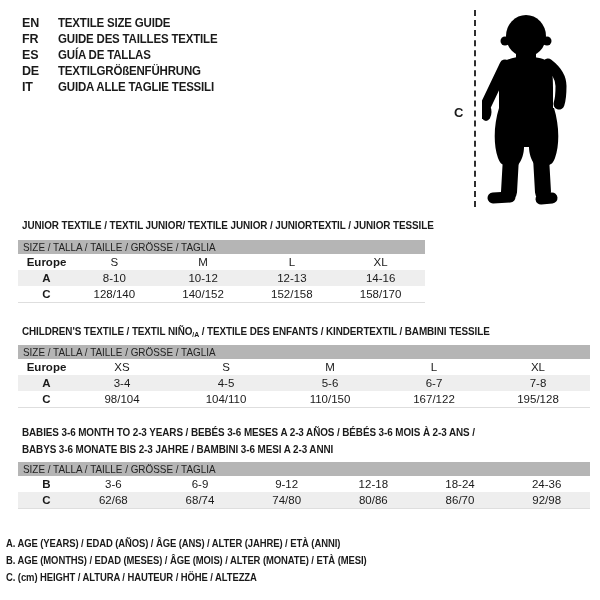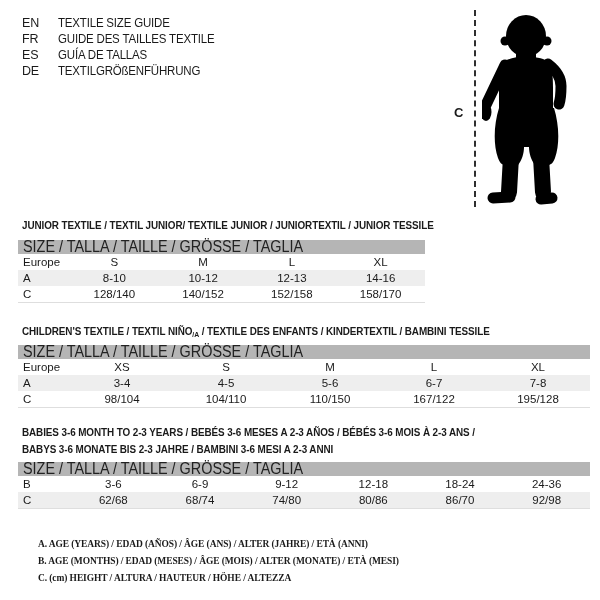--- a/index.html
+++ b/index.html
@@ -3,53 +3,53 @@
 <meta charset="utf-8">
 <style>
   html,body{margin:0;padding:0;background:#fff;}
   #canvas{
     position:relative;width:600px;height:600px;background:#ffffff;
     font-family:"Liberation Sans","DejaVu Sans",sans-serif;
     color:#1a1a1a;overflow:hidden;
   }
   
   .lang-block{position:absolute;left:22px;top:15px;}
-  .lang-row{display:flex;height:16px;line-height:16px;font-weight:normal;font-size:12.5px;}
+  .lang-row{display:flex;height:16px;line-height:16px;font-weight:bold;font-size:12.5px;}
   .lang-code{width:36px;flex:0 0 36px;letter-spacing:-0.2px;}
   .lang-label{white-space:nowrap;transform:scaleX(0.92);transform-origin:0 50%;letter-spacing:-0.2px;}
   
   .measure-line{position:absolute;left:474px;top:10px;height:197px;width:0;border-left:2px dashed #2e2e2e;}
   .measure-label{position:absolute;left:454px;top:105px;font-weight:bold;font-size:13px;}
   .silhouette{position:absolute;left:482px;top:12px;}
   
   .sec-title{
     position:absolute;left:22px;font-weight:bold;font-size:11.5px;line-height:17px;
     white-space:nowrap;transform:scaleX(0.86);transform-origin:0 0;letter-spacing:-0.1px;
   }
   .sec-title .sub{font-size:8px;vertical-align:-2px;}
   
   .size-table{position:absolute;left:18px;border-bottom:1px solid #dedede;}
   .t1{top:240px;width:407px;}
   .t2{top:345px;width:572px;}
   .t3{top:462px;width:572px;}
   .size-head{
     height:14px;line-height:14px;background:#b5b5b5;color:#222;
-    font-size:16px;padding-left:5px;white-space:nowrap;
+    font-size:11px;padding-left:5px;white-space:nowrap;
   }
   .size-head span{display:inline-block;transform:scaleX(0.9);transform-origin:0 50%;}
   .trow{display:grid;height:16px;line-height:16px;font-size:11.5px;}
   .t1 .trow{grid-template-columns:52px repeat(4,1fr);}
   .t2 .trow{grid-template-columns:52px repeat(5,1fr);}
   .t3 .trow{grid-template-columns:52px repeat(6,1fr);}
   .trow.shaded{background:#eeeeee;}
   .cell{overflow:hidden;white-space:nowrap;}
-  .cell.label{padding-left:5px;text-align:left;}
+  .cell.label{padding-left:5px;text-align:center;font-weight:bold;}
   .cell.val{text-align:center;}
   
-  .footnotes{position:absolute;left:38px;top:535px;font-family:Liberation Serif, serif;}
+  .footnotes{position:absolute;left:6px;top:535px;}
   .footnote{
     height:17px;line-height:17px;font-weight:bold;font-size:11px;white-space:nowrap;
     transform:scaleX(0.86);transform-origin:0 50%;letter-spacing:-0.1px;
   }
 </style>
 </head>
 <body>
 
 <div id="canvas">
 
@@ -62,20 +62,24 @@
       <span class="lang-code">FR</span>
       <span class="lang-label">GUIDE DES TAILLES TEXTILE</span>
     </div>
     <div class="lang-row">
       <span class="lang-code">ES</span>
       <span class="lang-label">GUÍA DE TALLAS</span>
     </div>
     <div class="lang-row">
       <span class="lang-code">DE</span>
       <span class="lang-label">TEXTILGRÖßENFÜHRUNG</span>
+    </div>
+    <div class="lang-row">
+      <span class="lang-code">IT</span>
+      <span class="lang-label">GUIDA ALLE TAGLIE TESSILI</span>
     </div>
   </div>
 
   <div class="measure-line"></div>
   <div class="measure-label">C</div>
   <svg class="silhouette" width="90" height="196" viewBox="0 0 90 196" aria-hidden="true">
     <g fill="#000000" stroke="none">
       <ellipse cx="44" cy="24" rx="20" ry="21"></ellipse>
       <circle cx="23" cy="29" r="4.5"></circle>
       <circle cx="65" cy="29" r="4.5"></circle>

